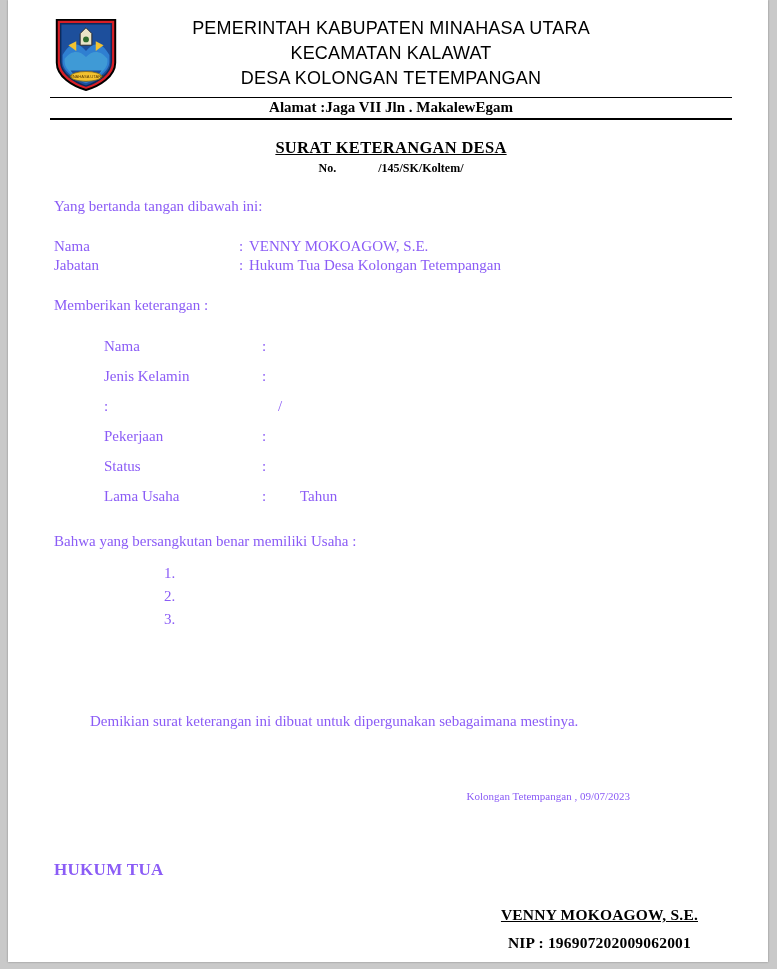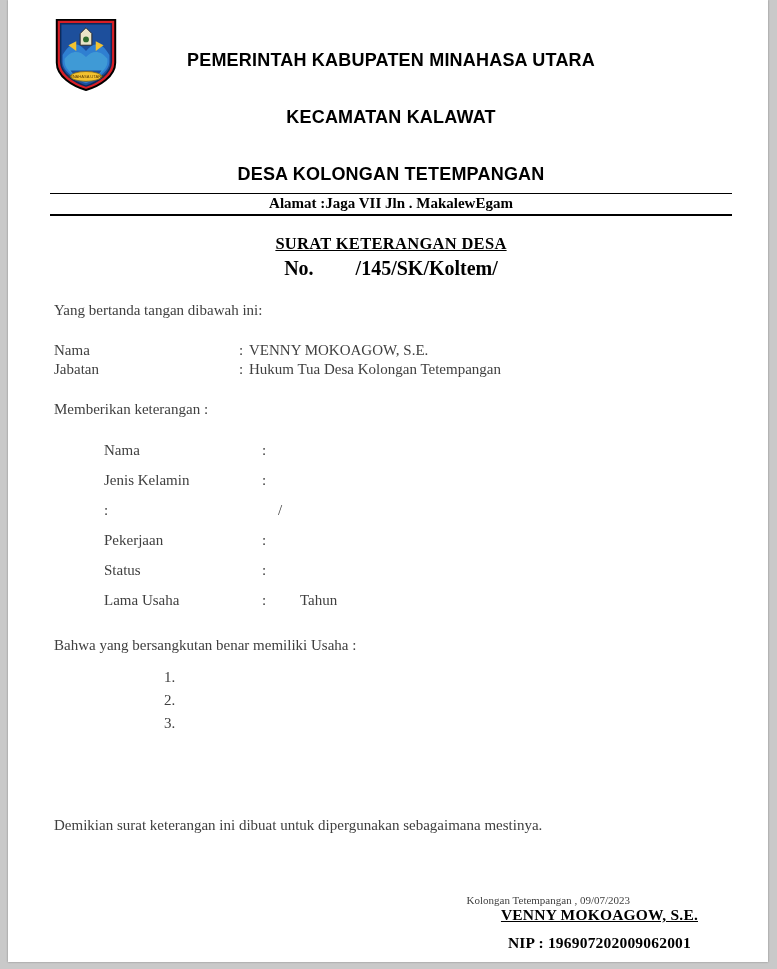--- a/index.html
+++ b/index.html
@@ -37,26 +37,25 @@
   }
   .logo {
     position: absolute;
     left: 6px;
     top: 6px;
     width: 72px;
     height: 76px;
   }
   .head-line {
     font-family: "Liberation Sans", sans-serif;
-    font-weight: bold;
+    font-weight: normal;
     font-size: 18px;
     letter-spacing: 0.2px;
     line-height: 25px;
     color: #000;
-    margin-top: 32px;
   }
   .addr-rule-top {
     border-top: 1px solid #000;
     margin: 6px 6px 0 6px;
   }
   .addr {
     font-weight: bold;
     font-size: 15px;
     padding: 1px 0 2px 0;
   }
@@ -71,29 +70,29 @@
     margin-top: 18px;
   }
   .doc-title {
     font-weight: bold;
     font-size: 16.5px;
     text-decoration: underline;
     letter-spacing: 0.3px;
   }
   .doc-number {
     font-weight: bold;
-    font-size: 20px;
+    font-size: 12px;
     margin-top: 3px;
   }
   .doc-number .num-label { margin-right: 42px; }
 
   
   .body {
     font-size: 15px;
-    color: #404040;
+    color: #8b5cf6;
     margin-top: 22px;
     padding-left: 10px;
   }
   .para { margin: 0 0 0 0; }
   .gap-s { height: 17px; }
   .gap-m { height: 22px; }
   .gap-l { height: 30px; }
 
   .kv {
     display: flex;
@@ -115,21 +114,21 @@
   .detail .row .v { flex: 1; }
   .detail .row .v .slash { margin-left: 160px; }
   .detail .row .v .unit { margin-left: 24px; }
 
   .numlist {
     margin-left: 110px;
     margin-top: 12px;
   }
   .numlist .li { line-height: 23px; }
 
-  .closing { margin-top: 30px; }
+  .closing { margin-top: 30px; margin-left: 36px; }
 
   .place-date {
     text-align: right;
     padding-right: 108px;
     margin-top: 60px;
     font-size: 11px;
   }
   .signer-title {
     text-align: left;
     padding-right: 108px;

